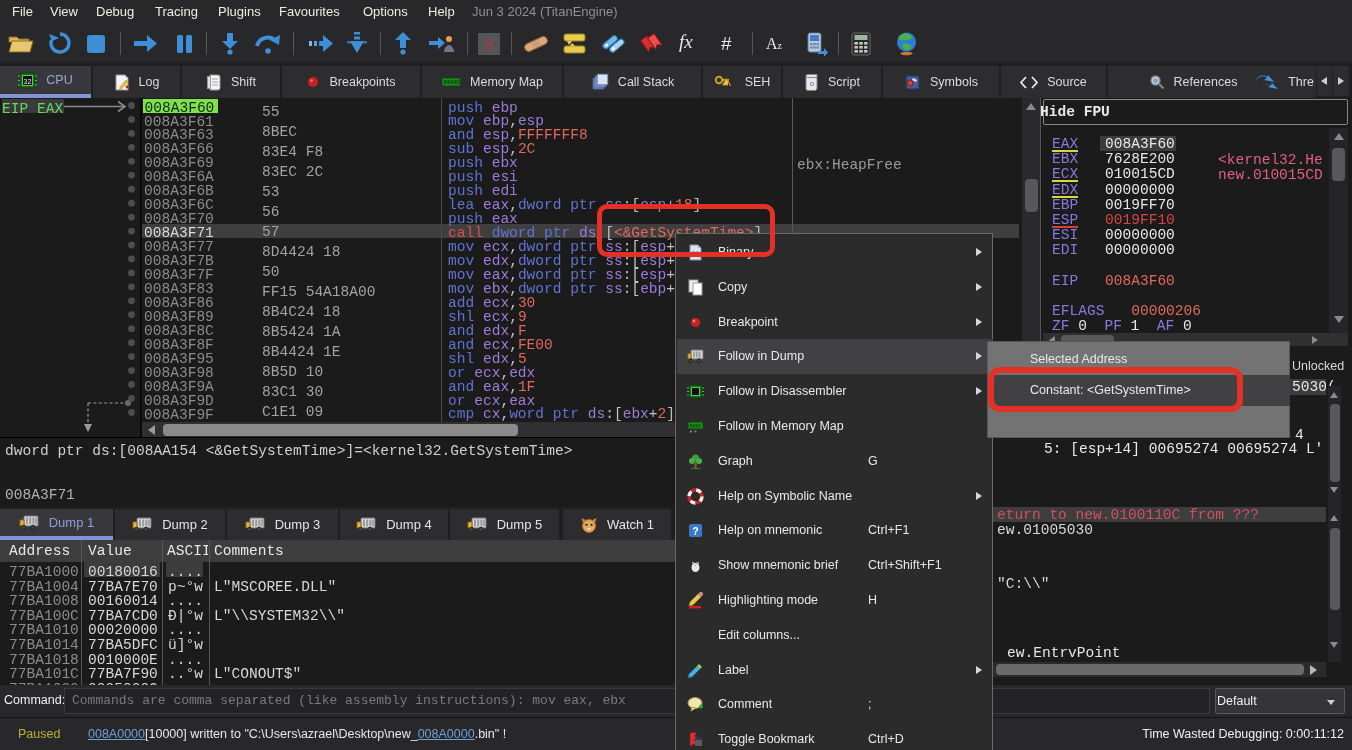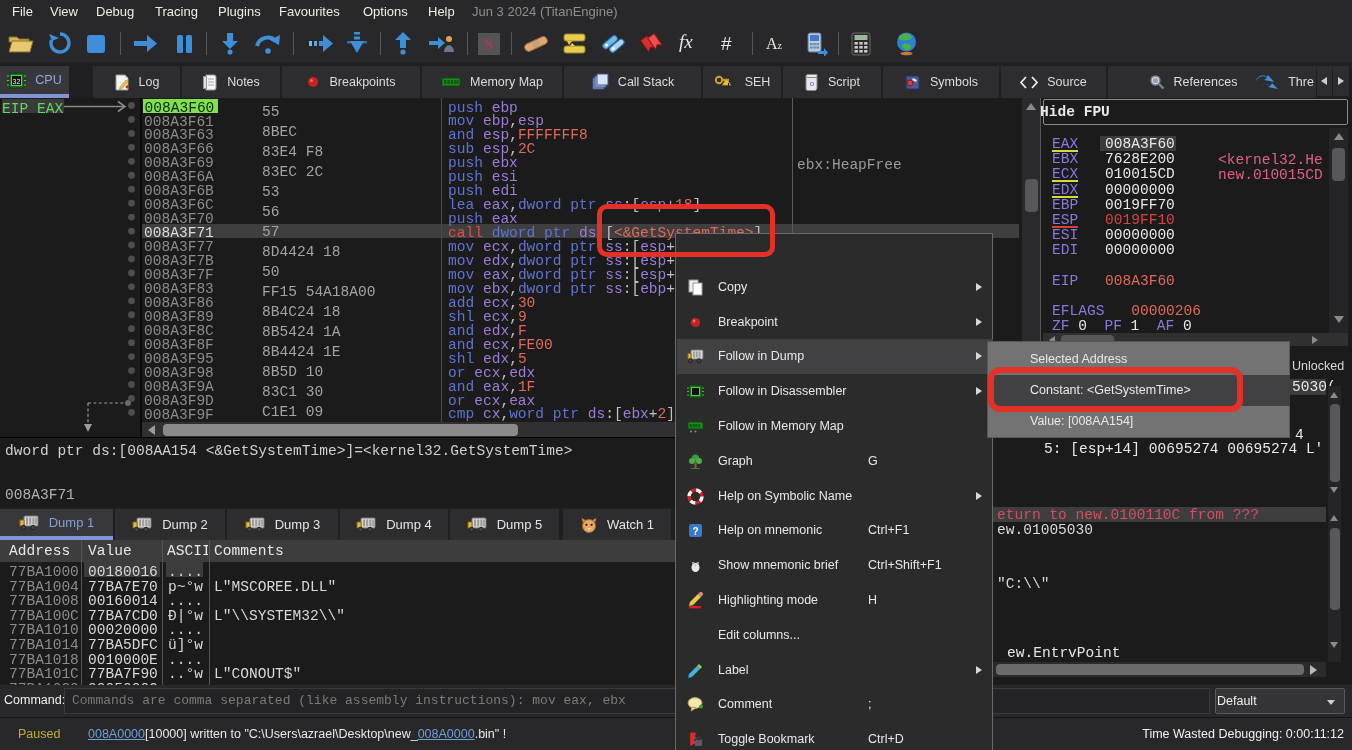--- a/index.html
+++ b/index.html
@@ -172,21 +172,21 @@
     </svg>
 <svg class="abs" style="left:895px;top:7px" width="23" height="25" viewBox="0 0 23 25">
       <circle cx="11.5" cy="11" r="9.5" fill="#2f7fd0"></circle>
       <path d="M6 4c3-2 8-2 10 1 2 2-1 4-4 4s-7 1-8-1 0-3 2-4z" fill="#4ab04a"></path>
       <path d="M8 13c3-1 7 0 8 2s-2 5-5 4-5-4-3-6z" fill="#4ab04a"></path>
       <ellipse cx="11.5" cy="22.5" rx="6" ry="1.8" fill="#c87830"></ellipse>
     </svg>
 </div>
 
 <div class="abs" id="tabbar">
-<div class="tab sel" style="left:0;width:69px">
+<div class="tab sel" style="left:0;width:91px">
 <svg width="19" height="19" viewBox="0 0 19 19">
         <rect x="2" y="2" width="15" height="15" rx="2" fill="#1d6b1d" stroke="#0c3b0c"></rect>
         <rect x="4.5" y="4.5" width="10" height="10" fill="#111" stroke="#57c957"></rect>
         <text x="9.5" y="12.5" font-size="7" fill="#eee" text-anchor="middle" font-family="Liberation Sans">32</text>
         <g stroke="#57c957" stroke-width="1">
           <line x1="0" y1="5" x2="2" y2="5"></line>
           <line x1="0" y1="9.5" x2="2" y2="9.5"></line>
           <line x1="0" y1="14" x2="2" y2="14"></line>
           <line x1="17" y1="5" x2="19" y2="5"></line>
           <line x1="17" y1="9.5" x2="19" y2="9.5"></line>
@@ -207,21 +207,21 @@
 <div class="tab" style="left:182px;width:98px">
 <svg width="16" height="17" viewBox="0 0 16 17">
         <path d="M4 1h8a2 2 0 0 1 2 2v11a2 2 0 0 1-2 2H4z" fill="#f4f4f4" stroke="#999"></path>
         <rect x="1.5" y="2.5" width="3" height="12" fill="#e0e0e0" stroke="#999"></rect>
         <g stroke="#9ab" stroke-width="1">
           <line x1="6" y1="5" x2="12" y2="5"></line>
           <line x1="6" y1="8" x2="12" y2="8"></line>
           <line x1="6" y1="11" x2="12" y2="11"></line>
         </g>
       </svg>
-<span>Notes</span>
+<span>Shift</span>
     </div>
 <div class="tab" style="left:282px;width:138px">
 <svg width="14" height="14" viewBox="0 0 14 14">
         <circle cx="7" cy="7" r="5" fill="#cc1f1f"></circle>
         <circle cx="5.5" cy="5.5" r="1.5" fill="#e86a6a"></circle>
       </svg>
 <span>Breakpoints</span>
     </div>
 <div class="tab" style="left:422px;width:140px">
 <svg width="20" height="14" viewBox="0 0 20 14">
@@ -657,20 +657,29 @@
 </div>
 </div>
 
 <div class="abs" id="statusbar">
 <div class="abs sans" style="left:18px;top:9px;color:#bfae2e;font-size:12.5px">Paused</div>
 <div class="abs sans" style="left:88px;top:9px;color:#e8e8e8;font-size:12.5px"><a style="color:#6f9fd8;text-decoration:underline">008A0000</a>[10000] written to "C:\Users\azrael\Desktop\new_<a style="color:#6f9fd8;text-decoration:underline">008A0000</a>.bin" !</div>
 <div class="abs sans" style="right:8px;top:9px;color:#f0f0f0;font-size:12.5px">Time Wasted Debugging: 0:00:11:12</div>
 </div>
 
 <div class="abs" id="ctxmenu">
+<div class="mi" style="top:1px">
+      <svg class="ico" viewBox="0 0 17 17">
+        <path d="M3 1h8l3 3v12H3z" fill="#dde2ec" stroke="#8a93a8"></path>
+        <path d="M11 1l3 3h-3z" fill="#aab4c8"></path>
+        <text x="8.5" y="12" font-size="6.5" fill="#4a68b0" text-anchor="middle" font-family="Liberation Mono">01</text>
+      </svg>
+      <span class="lbl">Binary</span>
+      <span class="ar"></span>
+    </div>
 <div class="mi" style="top:35.8px">
       <svg class="ico" viewBox="0 0 17 17">
         <rect x="2" y="1" width="9" height="12" fill="#f0f0f0" stroke="#999"></rect>
         <rect x="6" y="4" width="9" height="12" fill="#fff" stroke="#999"></rect>
       </svg>
       <span class="lbl">Copy</span>
       <span class="ar"></span>
     </div>
 <div class="mi" style="top:70.6px">
       <svg class="ico" viewBox="0 0 17 17">
@@ -805,19 +814,16 @@
     </div>
 </div>
 
 <div class="abs" id="submenu">
 <div class="smi" style="top:2px">
       <span class="lbl">Selected Address</span>
     </div>
 <div class="smi" style="top:33px;background:#414144">
       <span class="lbl">Constant: &lt;GetSystemTime&gt;</span>
     </div>
-<div class="smi" style="top:64px">
-      <span class="lbl">Value: [008AA154]</span>
-    </div>
 </div>
 
 <div class="redbox" style="left:597px;top:204px;width:178px;height:53px"></div>
 <div class="redbox" style="left:988px;top:367px;width:255px;height:45px;border-width:6px;border-radius:12px"></div>
 
 </body></html>

